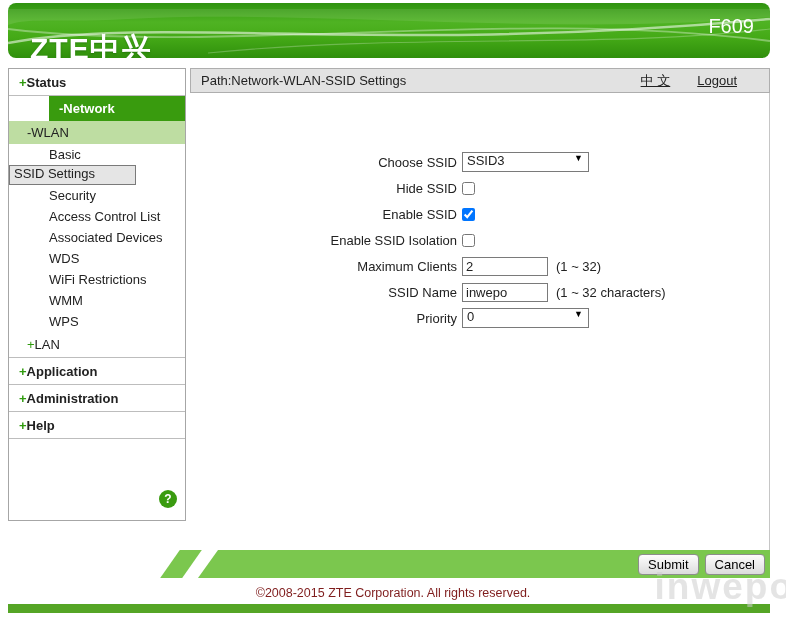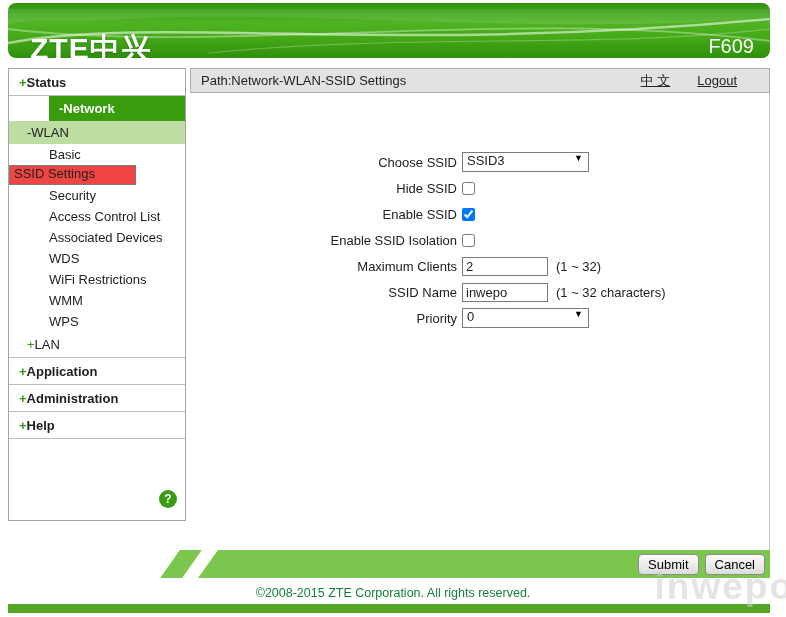--- a/index.html
+++ b/index.html
@@ -7,37 +7,37 @@
   .page { position:relative; width:786px; height:617px; background:#fff; overflow:hidden; margin:0 auto; }
 
   
   .header {
     position:absolute; left:8px; top:3px; width:762px; height:55px;
     border-radius:8px; overflow:hidden;
     background:linear-gradient(180deg,#2f920f 0%,#4fb323 35%,#45aa17 62%,#2f8f0c 100%);
   }
   .header svg { position:absolute; left:0; top:0; }
   .logo { position:absolute; left:22px; top:26px; color:#fff; font-size:30px; font-weight:800; letter-spacing:1px; text-shadow:0 1px 2px rgba(0,60,0,.35); }
-  .model { position:absolute; right:16px; bottom:0; color:#fff; font-size:20px; }
+  .model { position:absolute; right:16px; bottom:20px; color:#fff; font-size:20px; }
 
   
   .sidebar {
     position:absolute; left:8px; top:68px; width:178px; height:453px;
     border:1px solid #a6a6a6; background:#fff; font-size:13px; color:#222;
   }
   .srow { cursor:pointer; }
   .stop { font-weight:bold; padding:6px 8px 5px 10px; }
   .stop.bordered { border-bottom:1px solid #bdbdbd; }
   .plus { color:#2f9a0d; }
   .net-sel { background:#399b0e; color:#fff; font-weight:bold; padding:5px 8px 5px 10px;margin-left:40px; }
   .wlan-row { background:#bedda2; padding:4px 8px 4px 18px; }
   .lvl1 { padding:5px 8px 5px 18px; }
   .lvl1.bordered { border-bottom:1px solid #bdbdbd; }
   .sub { padding:3px 8px 3px 40px; }
-  .sub.sel { background:#ef4444; }
+  .sub.sel { background:#e5e5e5; }
   .help-badge {
     position:absolute; right:8px; bottom:12px; width:18px; height:18px;
     border-radius:50%; background:#3a9b10; color:#fff; font-size:12px; font-weight:bold;
     text-align:center; line-height:18px; cursor:pointer;
   }
 
   
   .pathbar {
     position:absolute; left:190px; top:68px; width:580px; height:25px;
     background:#e2e2e2; border:1px solid #aeaeae;
@@ -73,21 +73,21 @@
     clip-path:polygon(20px 0, 100% 0, 100% 100%, 0 100%);
     display:flex; align-items:center; justify-content:flex-end; padding-right:5px; gap:6px;
   }
   .btn {
     font-family:"Liberation Sans", sans-serif; font-size:13px; color:#000;
     padding:2px 9px; background:linear-gradient(#fdfdfd,#dcdcdc);
     border:1px solid #8d8d8d; border-radius:4px; cursor:pointer;
   }
 
   
-  .footer { position:absolute; left:0; top:586px; width:786px; text-align:center; font-size:12.5px; color:#15803d; }
+  .footer { position:absolute; left:0; top:586px; width:786px; text-align:center; font-size:12.5px; color:#7f1d1d; }
   .bottombar { position:absolute; left:8px; top:604px; width:762px; height:9px; background:#55a526; }
   .watermark {
     position:absolute; right:-8px; top:566px; font-size:37px; font-weight:bold;
     color:rgba(205,205,205,0.55); letter-spacing:2px; z-index:6; pointer-events:none;
   }
 </style>
 </head>
 <body>
 
 <div class="page">

